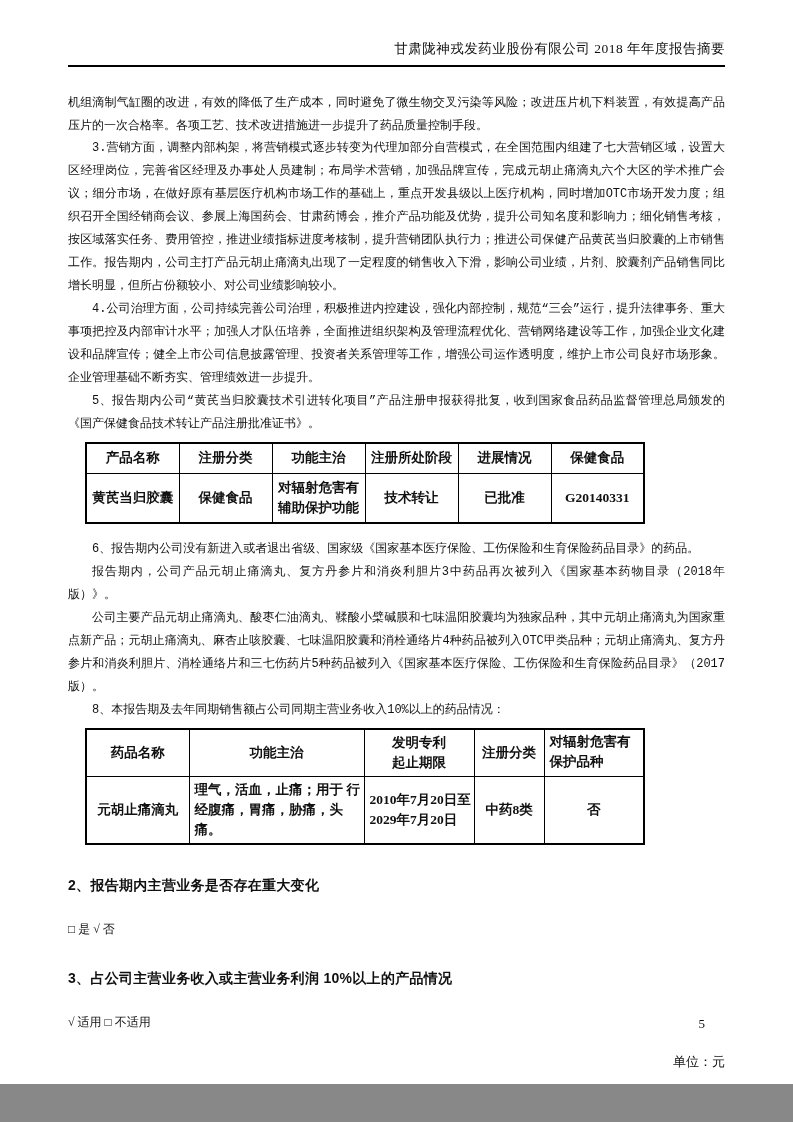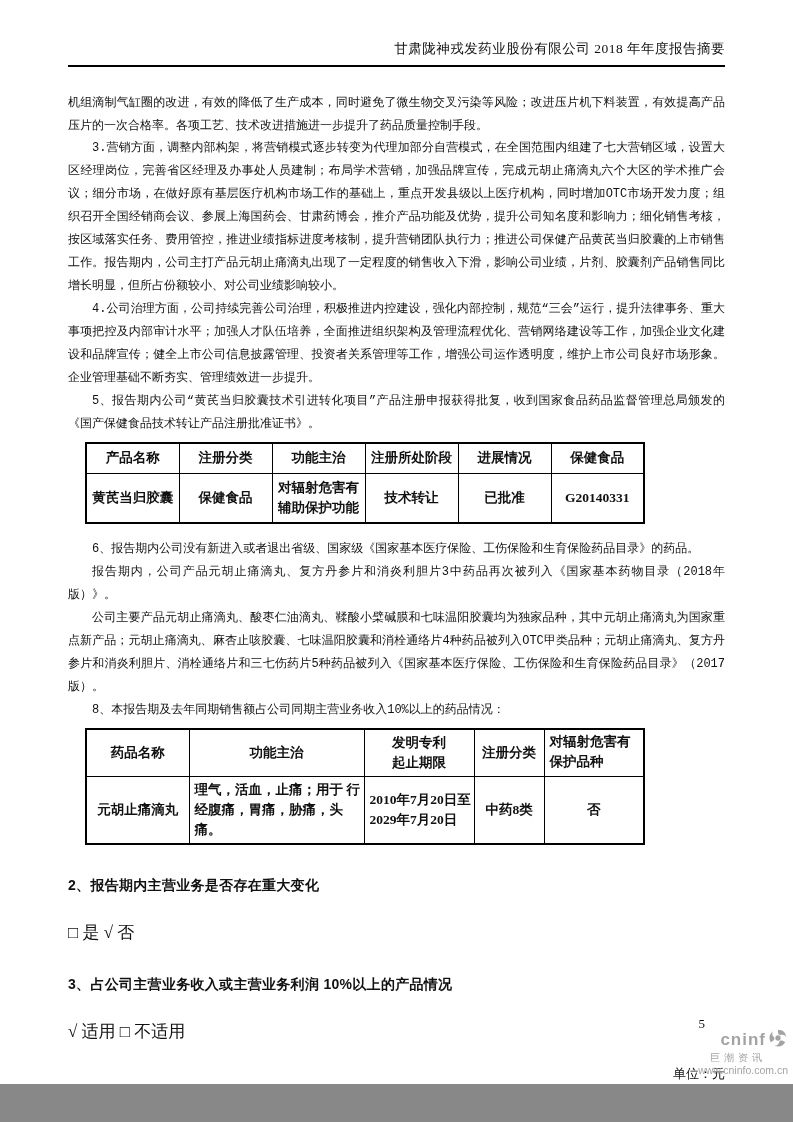--- a/index.html
+++ b/index.html
@@ -34,21 +34,21 @@
   .tbl-registration td { height:50px; }
 
   .tbl-drug { width:558px; margin:6px 0 4px 17px; }
   .tbl-drug th { height:46px; }
   .tbl-drug td { height:56px; }
   .tbl-drug .cell-left { text-align:left; padding-left:5px; padding-right:2px; }
   .tbl-drug .hdr-justify { text-align:justify; text-align-last:left; padding:2px 5px; vertical-align:top; }
 
   .section-title { font-size:14px; font-weight:bold; margin-top:32px;
                    font-family:"Liberation Sans","DejaVu Sans",sans-serif; letter-spacing:0.3px; }
-  .option-line { font-size:17px; margin-top:26px; }
+  .option-line { font-size:12px; margin-top:26px; }
 
   .unit-line { text-align:right; font-size:13px; margin-top:22px; margin-bottom:3px; }
 
   .page-number { position:absolute; right:88px; bottom:52px; font-size:13px; }
 
   .footer-logo { position:absolute; right:5px; bottom:8px; text-align:right;
                  color:#a3a3a3; font-family:"Liberation Sans","DejaVu Sans",sans-serif; line-height:1.15; }
   .logo-row { display:flex; align-items:center; justify-content:flex-end; gap:2px; }
   .logo-brand { font-size:17px; font-weight:bold; letter-spacing:1px; }
   .logo-cn { font-size:10px; letter-spacing:4px; margin-right:22px; }
@@ -136,30 +136,13 @@
 
     <h2 class="section-title">3、占公司主营业务收入或主营业务利润 10%以上的产品情况</h2>
     <p class="option-line">√ 适用 □ 不适用</p>
 
     <div class="unit-line">单位：元</div>
 
   </div>
 
   <div class="page-number">5</div>
 
-  <div class="footer-logo">
-    <div class="logo-row">
-      <span class="logo-brand">cninf</span>
-      <span>
-        <svg width="20" height="20" viewBox="0 0 24 24">
-          <g fill="#a3a3a3">
-            <path d="M12 2 C18 2 22 6 22 12 C22 9.5 19 7.2 16 8.2 C13 9.2 11.5 6.5 12 2 Z"></path>
-            <path d="M12 2 C18 2 22 6 22 12 C22 9.5 19 7.2 16 8.2 C13 9.2 11.5 6.5 12 2 Z" transform="rotate(120 12 12)"></path>
-            <path d="M12 2 C18 2 22 6 22 12 C22 9.5 19 7.2 16 8.2 C13 9.2 11.5 6.5 12 2 Z" transform="rotate(240 12 12)"></path>
-            <circle cx="12" cy="12" r="3.2"></circle>
-          </g>
-        </svg>
-      </span>
-    </div>
-    <div class="logo-cn">巨潮资讯</div>
-    <div class="logo-url">www.cninfo.com.cn</div>
-  </div>
 </div>
 
 </body></html>

